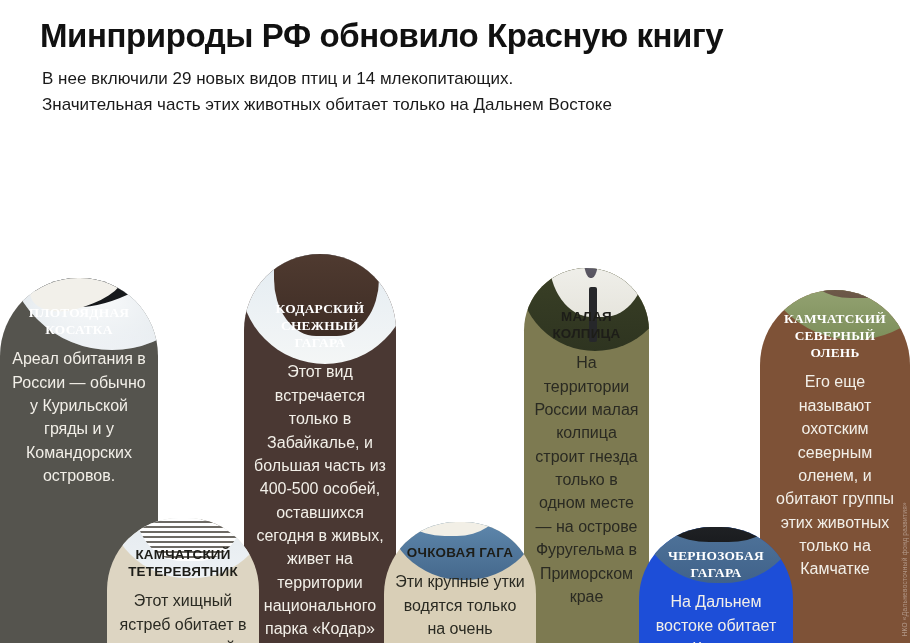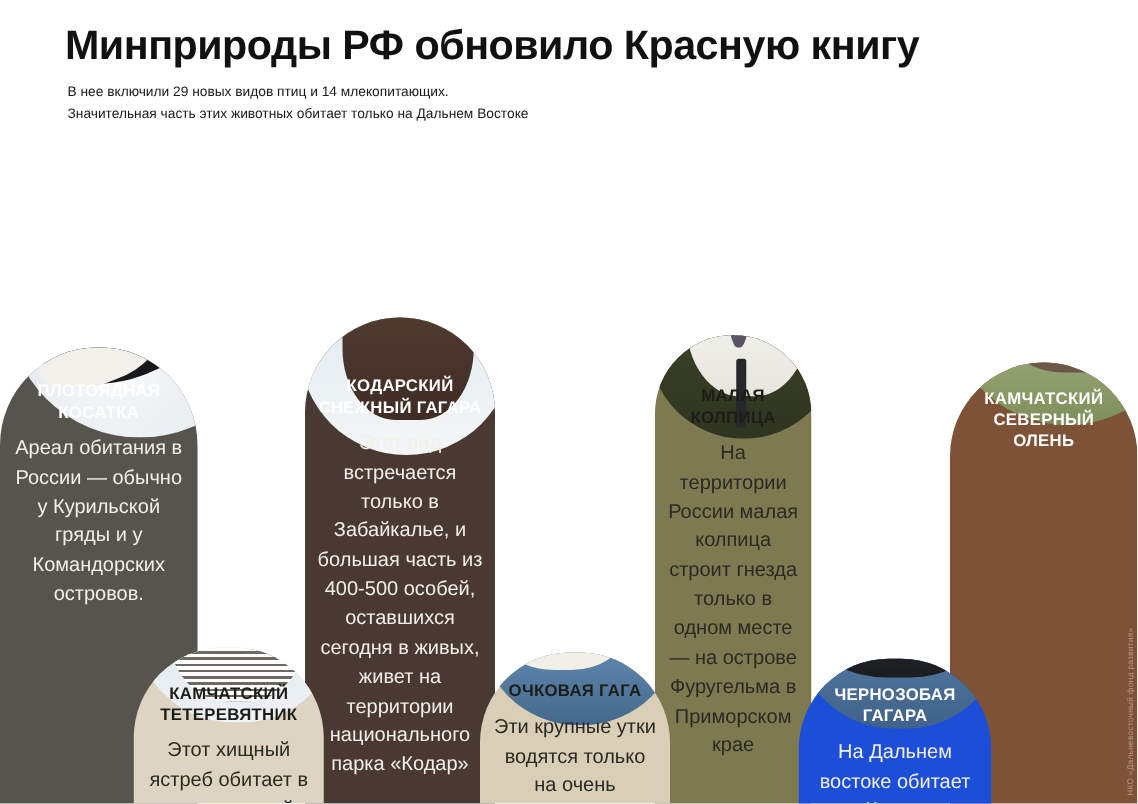--- a/index.html
+++ b/index.html
@@ -17,36 +17,36 @@
     position: relative;
     width: 910px;
     height: 643px;
     background: #ffffff;
     overflow: hidden;
   }
 
   
   .header {
     position: absolute;
-    left: 12px; top: 0;
+    left: 0; top: 0;
     width: 744px;
     padding: 18px 40px 0 40px;
   }
   .title {
     font-size: 33px;
     font-weight: 700;
     color: #111111;
     letter-spacing: -0.4px;
     text-align: center;
     line-height: 1.12;
     white-space: nowrap;
   }
   .subtitle {
     margin-top: 11px;
-    font-size: 11px;
+    font-size: 17px;
     font-weight: 400;
     color: #1a1a1a;
     line-height: 1.52;
     text-align: left;
     padding-left: 2px;
   }
   .subtitle-line { display: block; }
 
   
   .card {
@@ -79,21 +79,21 @@
     font-weight: 700;
     line-height: 1.28;
     letter-spacing: 0.25px;
   }
   .card-desc {
     margin-top: 9px;
     font-size: 16px;
     font-weight: 400;
     line-height: 1.46;
   }
-  .txt-light .card-name { color: #ffffff; }
+  .txt-light .card-name { color: #ffffff; font-family: Liberation Serif, serif; }
   .txt-light .card-desc { color: #f2efe8; }
   .txt-dark .card-name  { color: #1d1d18; }
   .txt-dark .card-desc  { color: #2a2a22; }
 
   
   .watermark {
     position: absolute;
     right: 2px;
     bottom: 6px;
     font-size: 6.5px;
@@ -313,20 +313,21 @@
 
         <div class="shape deer-body"></div>
 
       </div>
     </div>
     <div class="card-text" id="text-deer">
       <div class="card-name">
         <span>КАМЧАТСКИЙ</span><br>
         <span>СЕВЕРНЫЙ ОЛЕНЬ</span>
       </div>
+      <div class="card-desc">Его еще называют охотским северным оленем, и обитают группы этих животных только на Камчатке</div>
     </div>
     <div class="watermark">НКО «Дальневосточный фонд развития»</div>
   </div>
 
   <div class="card card-bottom txt-dark" id="card-hawk">
     <div class="photo" id="photo-hawk">
       <div class="photo-inner snow-field">
         <div class="shape hawk-wing"></div>
         <div class="shape hawk-body"></div>
 

